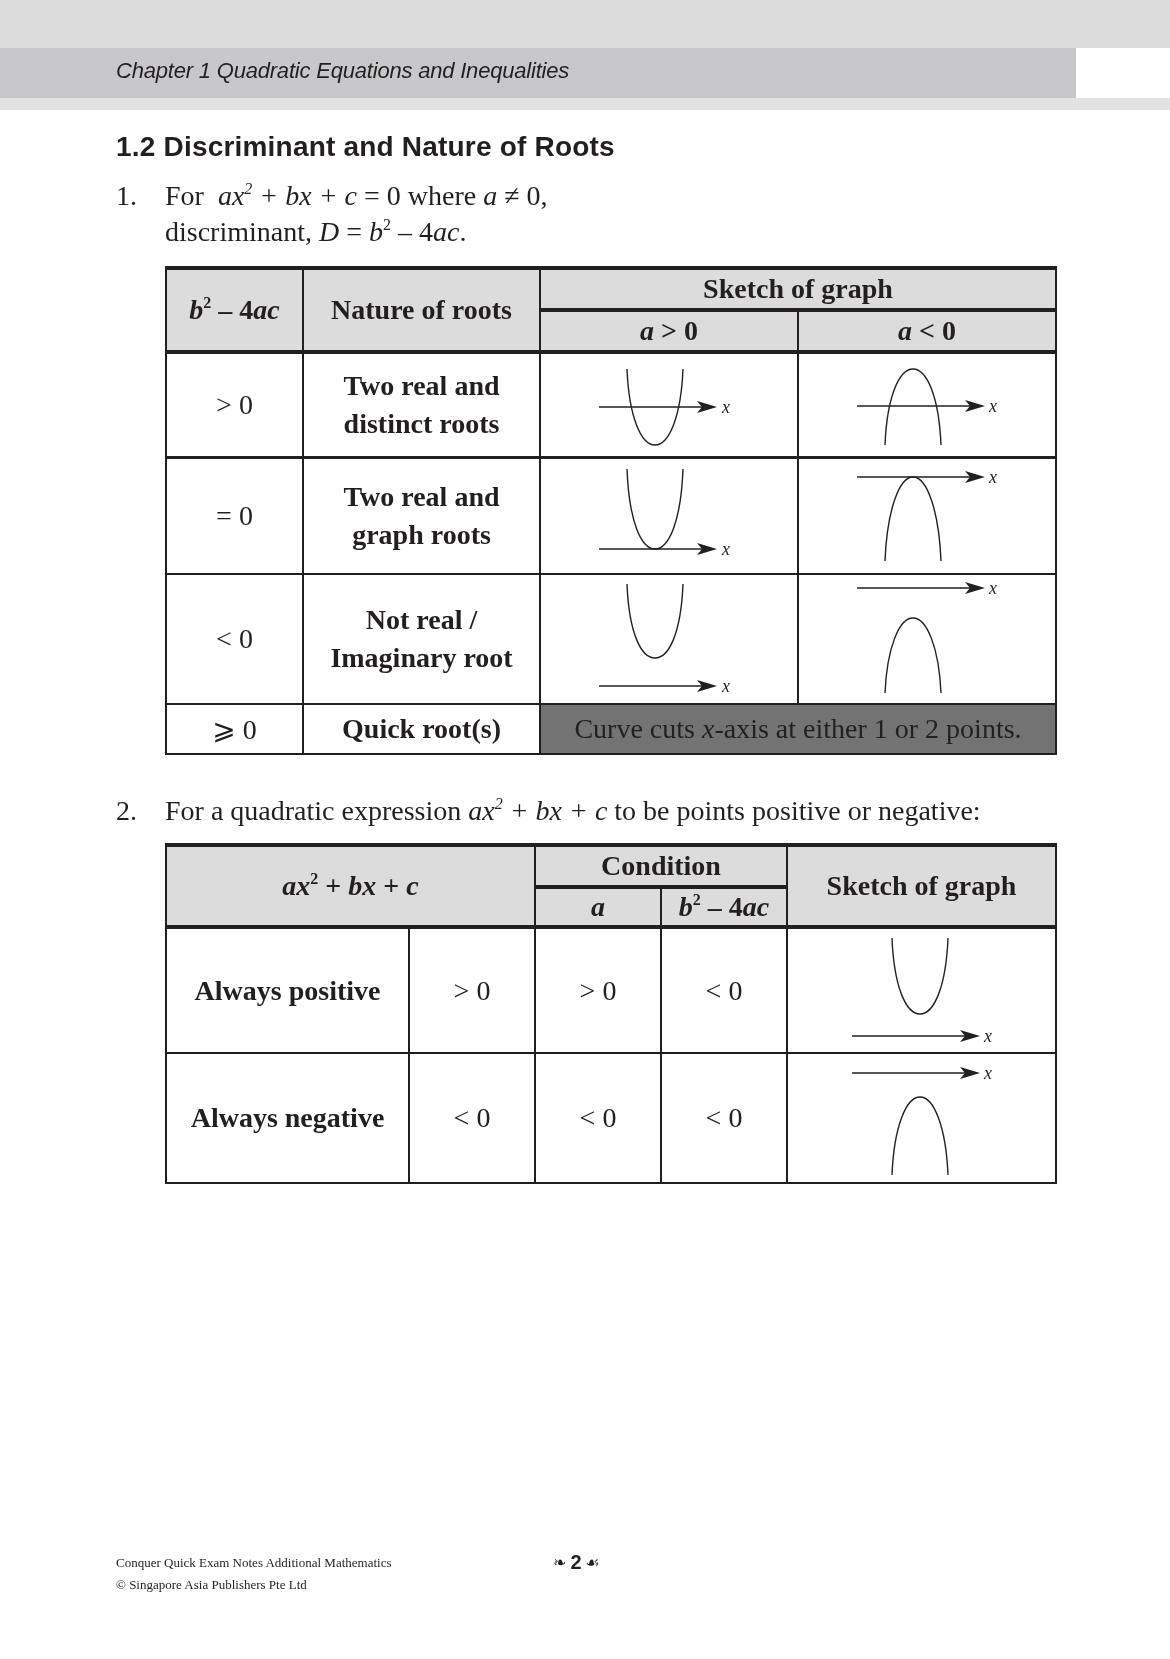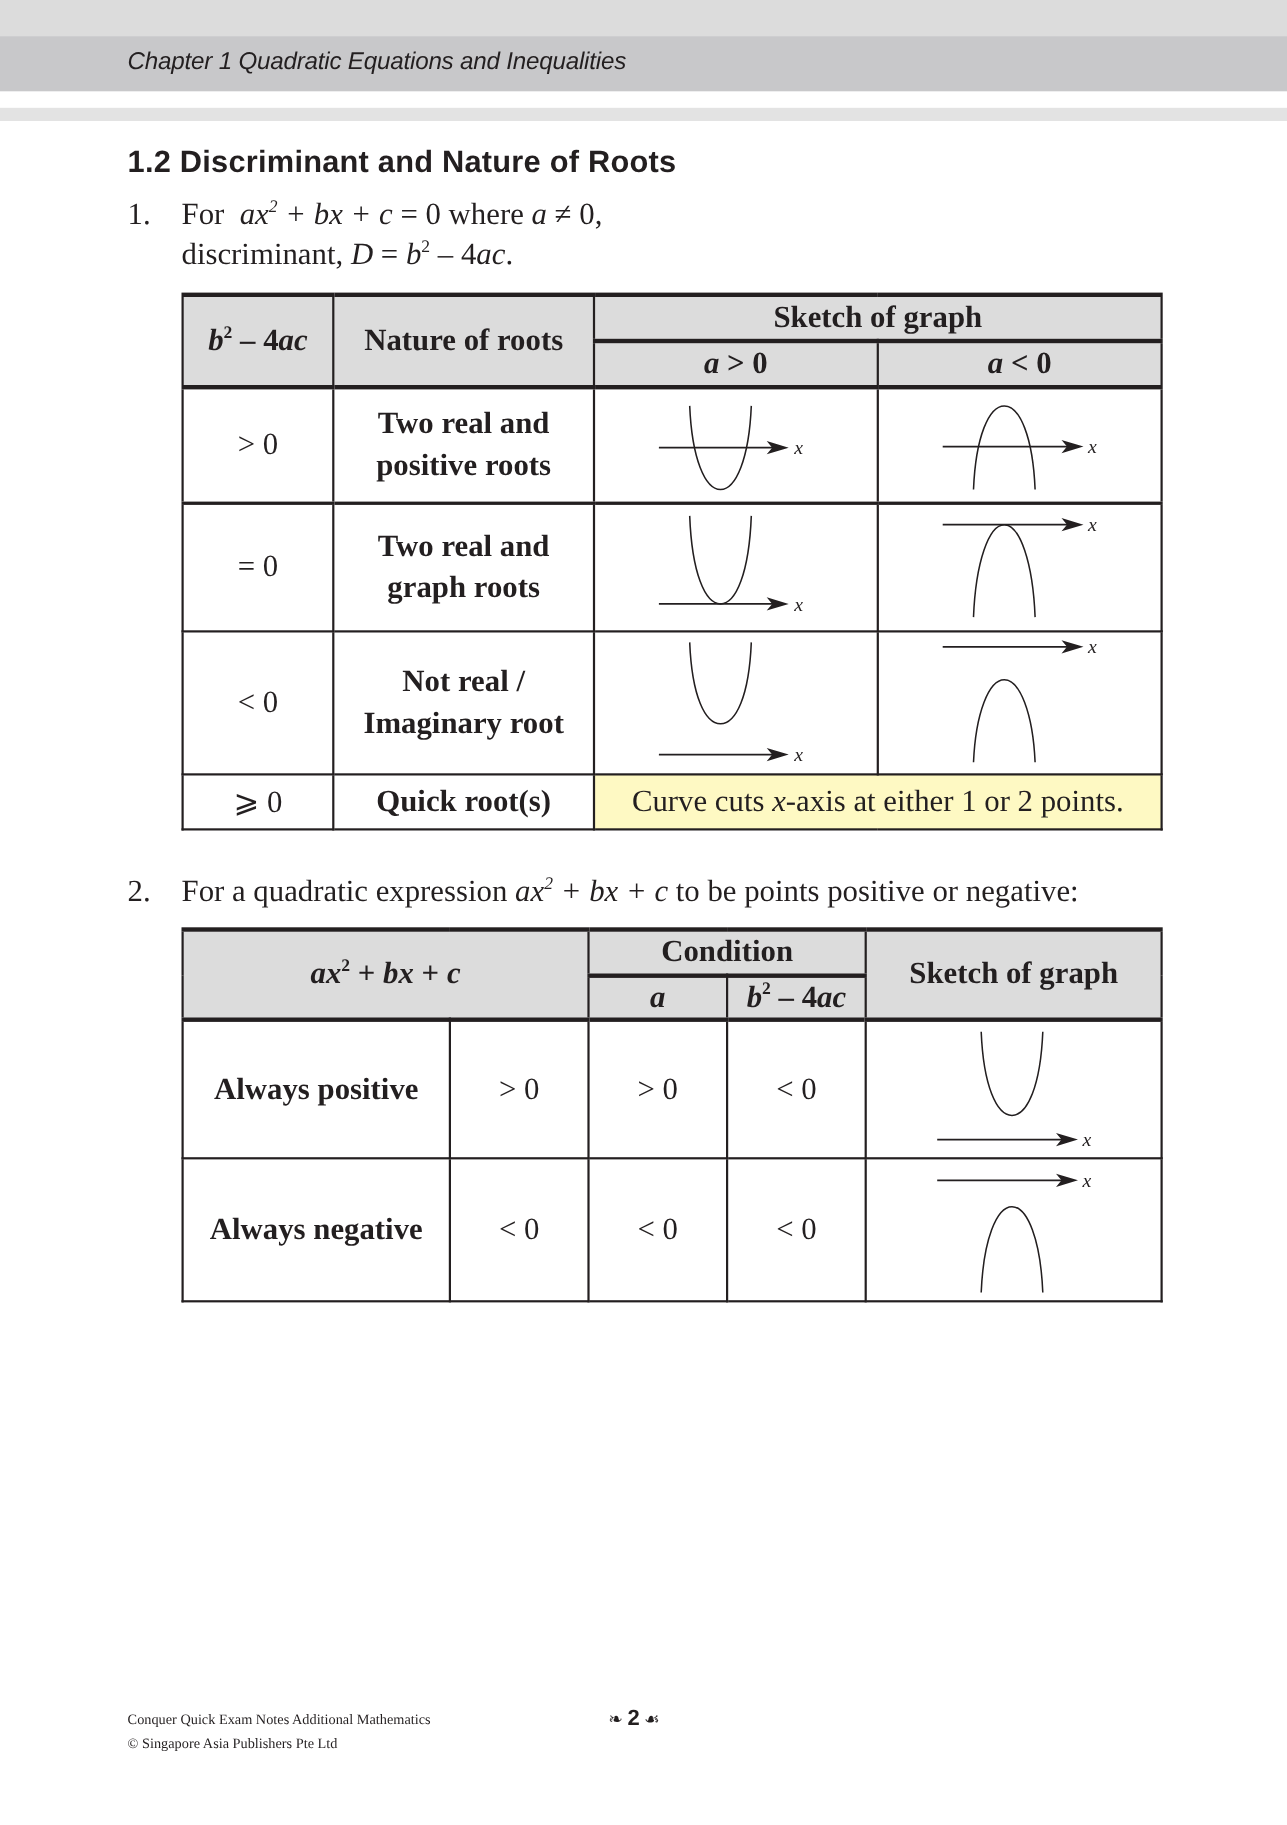--- a/index.html
+++ b/index.html
@@ -2,21 +2,21 @@
 <html><head>
 <meta charset="utf-8">
 <style>
   html, body { margin: 0; padding: 0; }
   body {
     width: 1170px; height: 1659px; background: #ffffff; position: relative; overflow: hidden;
     font-family: "Liberation Serif", "DejaVu Serif", serif; color: #231f20;
   }
   .top-band { position: absolute; left: 0; top: 0; width: 1170px; height: 48px; background: #dcdcdc; }
   .chapter-band {
-    position: absolute; left: 0; top: 33px; width: 1170px; height: 50px; background: #c8c8ca;
+    position: absolute; left: 0; top: 48px; width: 1076px; height: 50px; background: #c8c8ca;
   }
   .chapter-band .chapter-text {
     position: absolute; left: 116px; top: 10px; font-family: "Liberation Sans", "DejaVu Sans", sans-serif;
     font-style: italic; font-size: 22px; color: #231f20; letter-spacing: -0.2px;
   }
   .under-band { position: absolute; left: 0; top: 98px; width: 1170px; height: 12px; background: #e3e3e3; }
 
   .section-title {
     position: absolute; left: 116px; top: 131px; font-family: "Liberation Sans", "DejaVu Sans", sans-serif;
     font-weight: bold; font-size: 28px; color: #231f20; letter-spacing: 0.2px;
@@ -27,21 +27,21 @@
   i.m { font-style: italic; }
   sup { font-size: 16px; vertical-align: 11px; line-height: 0; }
 
   table.grid { position: absolute; border-collapse: collapse; table-layout: fixed; }
   table.grid td, table.grid th {
     border: 2px solid #231f20; text-align: center; vertical-align: middle; padding: 0;
     font-size: 28px; color: #231f20;
   }
   table.grid th { background: #dcdcdc; font-weight: bold; }
   table.grid td.bold { font-weight: bold; line-height: 38px; }
-  table.grid td.shade { background: #fef9c3; font-weight: normal; font-family: Liberation Serif, serif; }
+  table.grid td.shade { background: #737373; font-weight: normal; font-family: Liberation Serif, serif; }
   table.grid .thick-bottom { border-bottom-width: 4px; }
   .sketch { display: block; margin: 0 auto; }
 
   .footer { position: absolute; left: 116px; top: 1552px; font-size: 13px; line-height: 22px; color: #231f20; }
   .page-num {
     position: absolute; left: 553px; top: 1551px; font-family: "Liberation Sans", "DejaVu Sans", sans-serif;
     font-weight: bold; font-size: 20px; color: #231f20; display: flex; align-items: center; gap: 4px;
   }
   .page-num .orn { font-size: 16px; }
 </style>
@@ -75,21 +75,21 @@
     <th rowspan="2" class="thick-bottom" style="border-top-width:4px;">Nature of roots</th>
     <th colspan="2" style="border-top-width:4px; border-bottom-width:4px;">Sketch of graph</th>
   </tr>
   <tr style="height:42px;">
     <th class="thick-bottom"><i class="m">a</i> &gt; 0</th>
     <th class="thick-bottom"><i class="m">a</i> &lt; 0</th>
   </tr>
 
   <tr style="height:105px;">
     <td>&gt; 0</td>
-    <td class="bold"><span>Two real and</span><br><span>positive roots</span></td>
+    <td class="bold"><span>Two real and</span><br><span>distinct roots</span></td>
     <td>
       <svg class="sketch" width="200" height="95" viewBox="0 0 200 95">
         <path d="M58 12 C60 60 72 88 86 88 C100 88 112 60 114 12" fill="none" stroke="#231f20" stroke-width="1.4"></path>
         <line x1="30" y1="50" x2="140" y2="50" stroke="#231f20" stroke-width="1.6"></line>
         <polygon points="128,44 148,50 128,56 133,50" fill="#231f20"></polygon>
         <text x="153" y="56" font-family="Liberation Serif, serif" font-style="italic" font-size="18" fill="#231f20">x</text>
       </svg>
     </td>
     <td>
       <svg class="sketch" width="200" height="95" viewBox="0 0 200 95">

